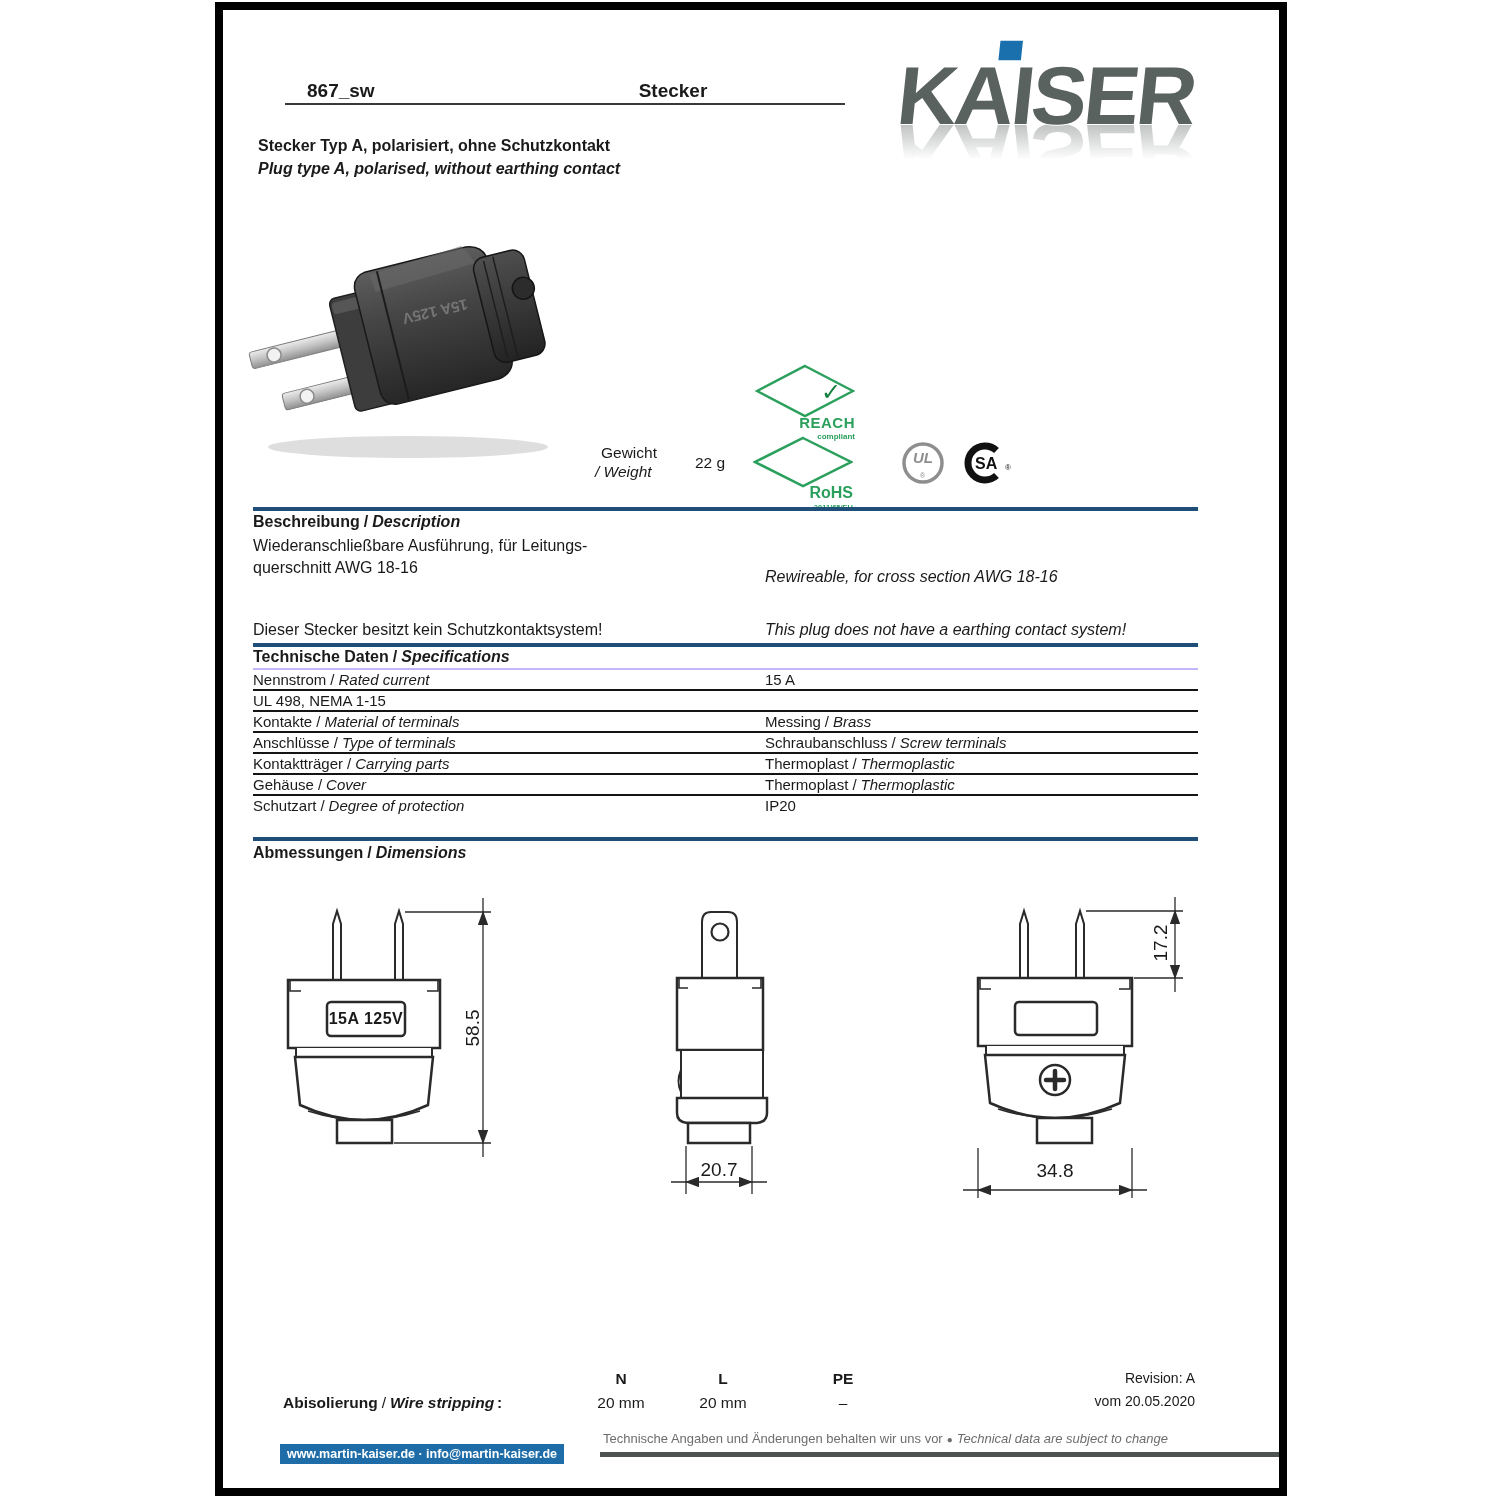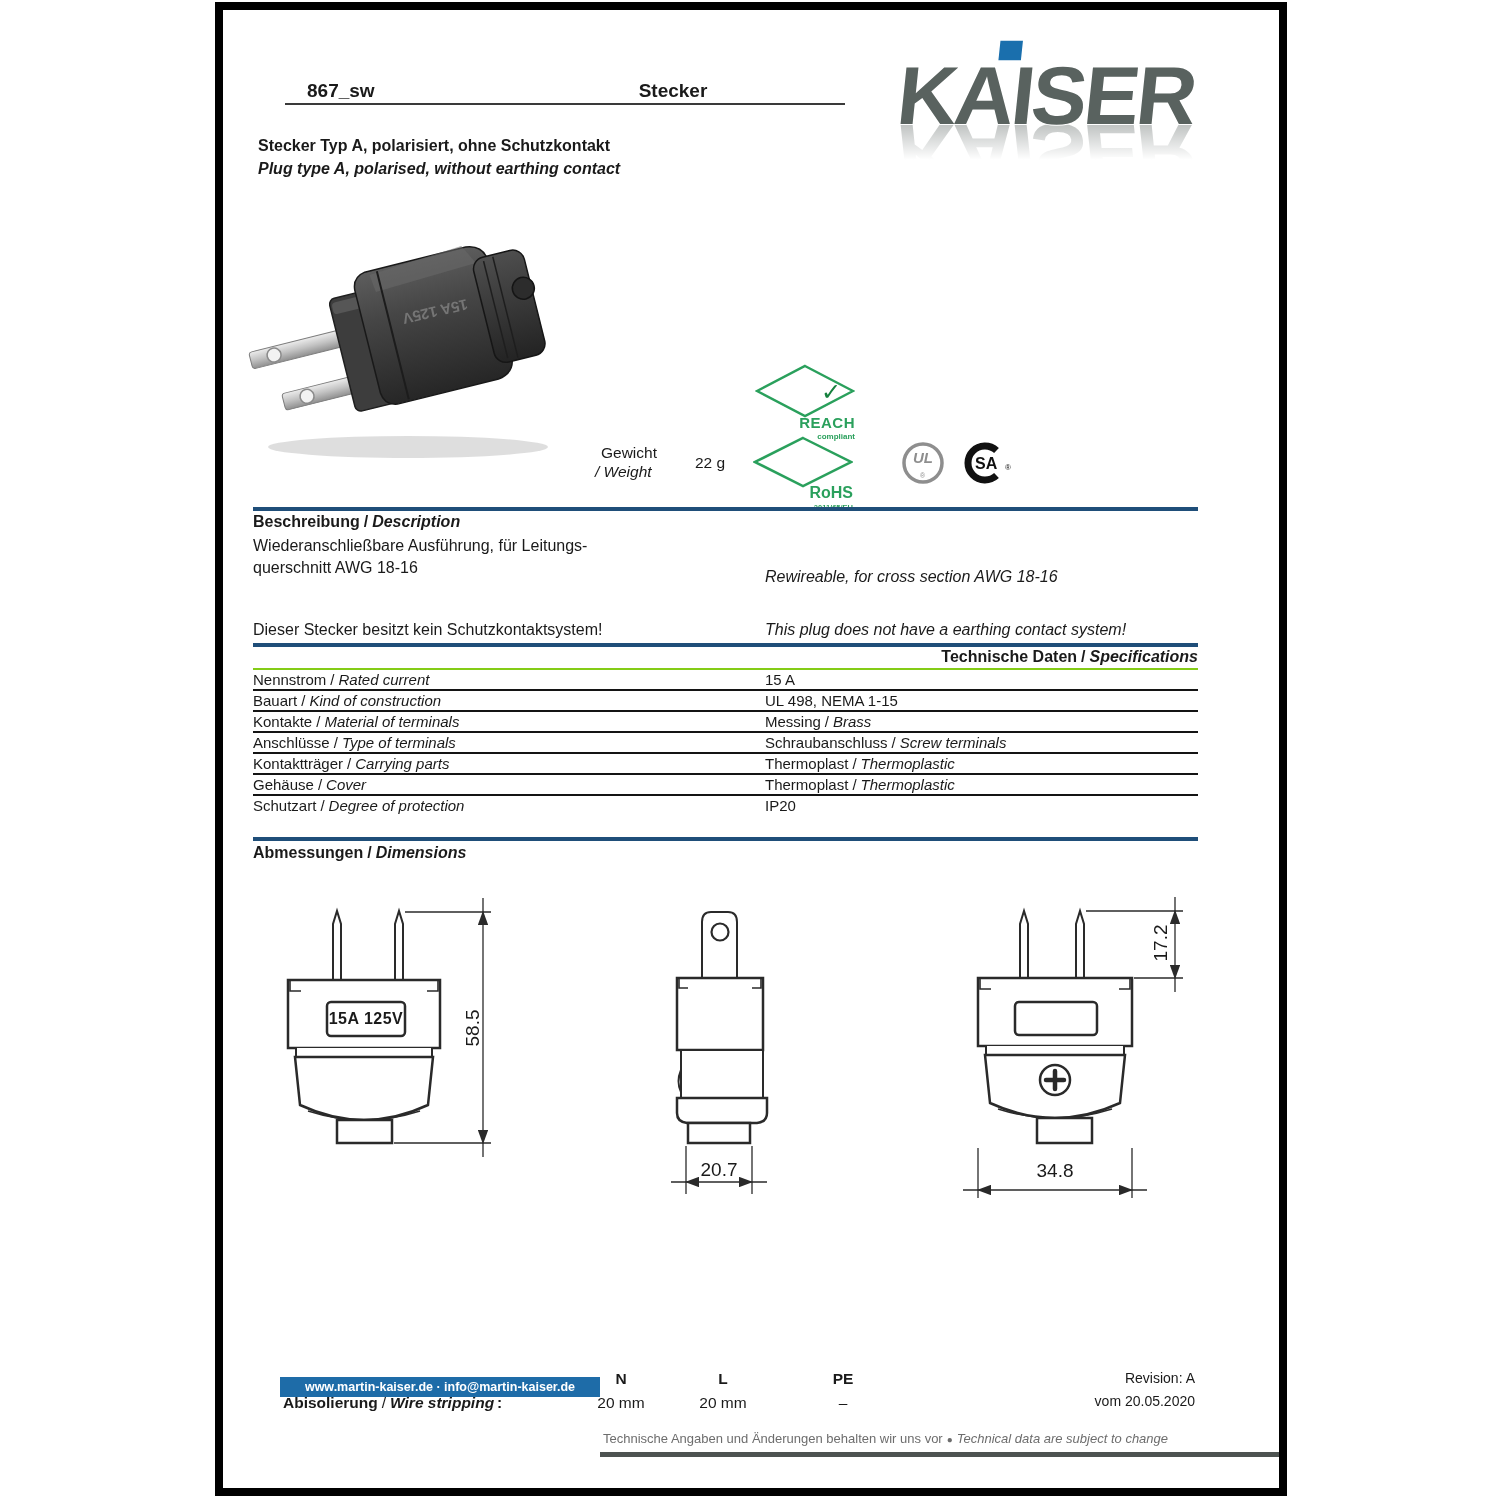--- a/index.html
+++ b/index.html
@@ -11,21 +11,21 @@
   .b{font-weight:bold;}
   .it{font-style:italic;}
   .sep{margin:0 4px;}
   .doc-code{font-size:19px;font-weight:bold;}
   .doc-type{font-size:19px;font-weight:bold;text-align:center;}
   .hrule{height:2px;background:#3a3a3a;}
   .title-line{font-size:16px;font-weight:bold;}
   .body-txt{font-size:16px;}
   .rule-blue{height:4px;background:var(--accent-blue,#1f4e79);}
   .sec-head{font-size:16px;font-weight:bold;}
-  .spec-head{border-bottom:2px solid #84cc16;height:20px;text-align:right;}
+  .spec-head{border-bottom:2px solid #c4b5fd;height:20px;}
   .spec-rows{width:945px;}
   .spec-row{display:flex;height:19px;border-bottom:2px solid #141414;font-size:15px;line-height:19px;}
   .spec-row:last-child{border-bottom:none;}
   .spec-label{width:512px;}
   .spec-value{flex:1;}
   .dim-txt{font-size:19px;text-align:center;}
   .rot{transform:rotate(-90deg);transform-origin:center center;}
   .front-label{display:flex;align-items:center;justify-content:center;font-weight:bold;font-size:16px;letter-spacing:.5px;}
   .wire-col{width:60px;text-align:center;font-size:15.5px;}
   .rev{font-size:14px;text-align:right;width:200px;}
@@ -167,21 +167,20 @@
       <span>Technische Daten</span><span class="sep">/</span><span class="it">Specifications</span>
     </div>
     <div class="abs spec-rows" style="left:30px;top:660px;">
 
       <div class="spec-row">
         <div class="spec-label"><span class="l-de">Nennstrom</span><span class="sep l-sep">/</span><span class="it l-en">Rated current</span></div>
         <div class="spec-value"><span class="v-de">15 A</span></div>
       </div>
 
       <div class="spec-row">
-        <div class="spec-label"><span class="l-de">Bauart</span><span class="sep l-sep">/</span><span class="it l-en">Kind of construction</span></div>
         <div class="spec-value"><span class="v-de">UL 498, NEMA 1-15</span></div>
       </div>
 
       <div class="spec-row">
         <div class="spec-label"><span class="l-de">Kontakte</span><span class="sep l-sep">/</span><span class="it l-en">Material of terminals</span></div>
         <div class="spec-value"><span class="v-de">Messing</span><span class="sep v-sep">/</span><span class="it v-en">Brass</span></div>
       </div>
 
       <div class="spec-row">
         <div class="spec-label"><span class="l-de">Anschlüsse</span><span class="sep l-sep">/</span><span class="it l-en">Type of terminals</span></div>
@@ -303,16 +302,16 @@
     <div class="abs wire-col" style="left:470px;top:1384px;">20 mm</div>
     <div class="abs wire-col" style="left:590px;top:1384px;">–</div>
 
     <div class="abs rev" style="left:772px;top:1360px;">Revision: A</div>
     <div class="abs rev" style="left:772px;top:1383px;">vom 20.05.2020</div>
 
     <div class="abs notice" style="left:380px;top:1421px;">
       <span>Technische Angaben und Änderungen behalten wir uns vor</span><span class="dot">●</span><span class="it">Technical data are subject to change</span>
     </div>
     <div class="abs footer-gray-bar" style="left:377px;top:1442px;width:679px;"></div>
-    <div class="abs footer-bar" style="left:57px;top:1367px;width:320px;">www.martin-kaiser.de · info@martin-kaiser.de</div>
+    <div class="abs footer-bar" style="left:57px;top:1434px;width:284px;">www.martin-kaiser.de · info@martin-kaiser.de</div>
 
   </div>
 </div>
 
 </body></html>

